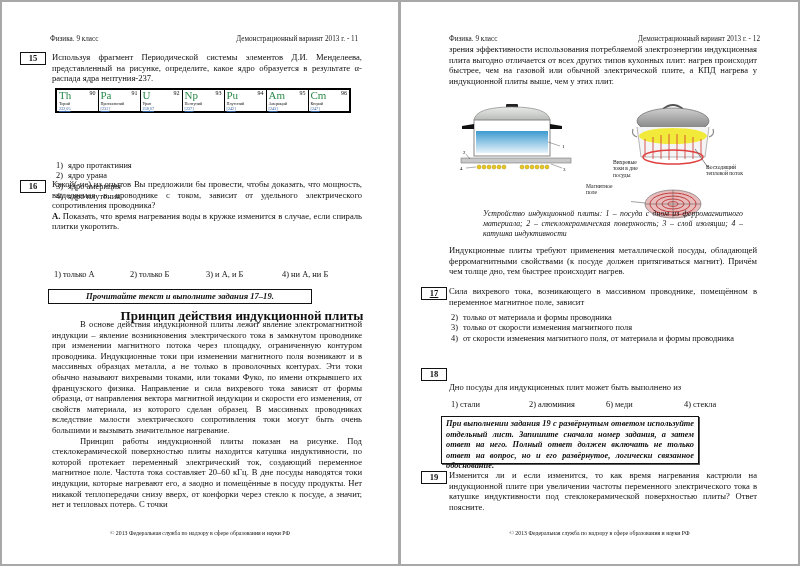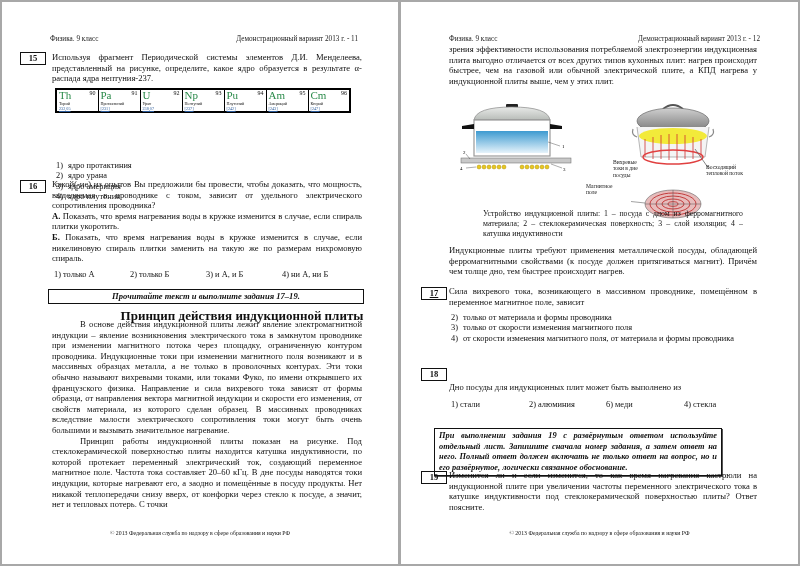--- a/index.html
+++ b/index.html
@@ -116,30 +116,29 @@
     <div class="opt"><span class="n">1)</span><span>ядро протактиния</span></div>
     <div class="opt"><span class="n">2)</span><span>ядро урана</span></div>
     <div class="opt"><span class="n">3)</span><span>ядро америция</span></div>
     <div class="opt"><span class="n">4)</span><span>ядро плутония</span></div>
   </div>
 
   <div class="qnum" style="left:18px; top:178px;">16</div>
   <div class="qtext txt" style="left:50px; top:177px; width:310px;">
     <div>Какой(-ие) из опытов Вы предложили бы провести, чтобы доказать, что мощность, выделяемая в проводнике с током, зависит от удельного электрического сопротивления проводника?</div>
     <div><b>А.</b> <span>Показать, что время нагревания воды в кружке изменится в случае, если спираль плитки укоротить.</span></div>
-    <div><b>Б.</b> <span>Показать, что время нагревания воды в кружке изменится в случае, если никелиновую спираль плитки заменить на такую же по размерам нихромовую спираль.</span></div>
   </div>
   <div class="inline-opts" style="left:52px; top:268px;">
     <span style="left:0;">1)  только А</span>
     <span style="left:76px;">2)  только Б</span>
     <span style="left:152px;">3)  и А, и Б</span>
     <span style="left:228px;">4)  ни А, ни Б</span>
   </div>
 
-  <div class="notebox" style="left:46px; top:287px; width:316px; height:15px;">Прочитайте текст и выполните задания 17–19.</div>
+  <div class="notebox" style="left:46px; top:287px; width:264px; height:15px;">Прочитайте текст и выполните задания 17–19.</div>
 
   <div class="title-center" style="left:100px; top:306px; width:280px;">Принцип действия индукционной плиты</div>
 
   <div class="txt" style="position:absolute; left:50px; top:317px; width:310px;">
     <p class="indent">В основе действия индукционной плиты лежит явление электромагнитной индукции – явление возникновения электрического тока в замкнутом проводнике при изменении магнитного потока через площадку, ограниченную контуром проводника. Индукционные токи при изменении магнитного поля возникают и в массивных образцах металла, а не только в проволочных контурах. Эти токи обычно называют вихревыми токами, или токами Фуко, по имени открывшего их французского физика. Направление и сила вихревого тока зависят от формы образца, от направления вектора магнитной индукции и скорости его изменения, от свойств материала, из которого сделан образец. В массивных проводниках вследствие малости электрического сопротивления токи могут быть очень большими и вызывать значительное нагревание.</p>
     <p class="indent">Принцип работы индукционной плиты показан на рисунке. Под стеклокерамической поверхностью плиты находится катушка индуктивности, по которой протекает переменный электрический ток, создающий переменное магнитное поле. Частота тока составляет 20–60 кГц. В дне посуды наводятся токи индукции, которые нагревают его, а заодно и помещённые в посуду продукты. Нет никакой теплопередачи снизу вверх, от конфорки через стекло к посуде, а значит, нет и тепловых потерь. С точки</p>
   </div>
 
   <div class="footer" style="left:0; width:396px;">© 2013 Федеральная служба по надзору в сфере образования и науки РФ</div>
 </div>
@@ -232,21 +231,21 @@
       <line x1="14" y1="105" x2="70" y2="105"></line>
       <line x1="42" y1="91" x2="42" y2="119"></line>
     </g>
     <line x1="-5" y1="102" x2="14" y2="104" stroke="#444" stroke-width="0.5"></line>
   </svg>
 
   <div class="dlabel" style="left:212px; top:157px; width:32px;">Вихревые токи в дне посуды</div>
   <div class="dlabel" style="left:305px; top:162px; width:38px;">Восходящий тепловой поток</div>
   <div class="dlabel" style="left:185px; top:181px; width:28px;">Магнитное поле</div>
 
-  <div class="caption" style="left:82px; top:207px; width:260px;">Устройство индукционной плиты: 1 – посуда с дном из ферромагнитного материала; 2 – стеклокерамическая поверхность; 3 – слой изоляции; 4 – катушка индуктивности</div>
+  <div class="caption" style="left:82px; top:207px; width:260px;font-style:italic;">Устройство индукционной плиты: 1 – посуда с дном из ферромагнитного материала; 2 – стеклокерамическая поверхность; 3 – слой изоляции; 4 – катушка индуктивности</div>
 
   <div class="txt" style="position:absolute; left:48px; top:243px; width:308px;">Индукционные плиты требуют применения металлической посуды, обладающей ферромагнитными свойствами (к посуде должен притягиваться магнит). Причём чем толще дно, тем быстрее происходит нагрев.</div>
 
   <div class="qnum" style="left:20px; top:285px;text-decoration:underline;">17</div>
   <div class="qtext txt" style="left:48px; top:284px; width:308px;">Сила вихревого тока, возникающего в массивном проводнике, помещённом в переменное магнитное поле, зависит</div>
   <div style="position:absolute; left:50px; top:311px; width:306px;">
     <div class="opt"><span class="n">2)</span><span>только от материала и формы проводника</span></div>
     <div class="opt"><span class="n">3)</span><span>только от скорости изменения магнитного поля</span></div>
     <div class="opt" style="display:flex;">
         <span class="n" style="flex:none;">4)</span>
@@ -256,19 +255,19 @@
 
   <div class="qnum" style="left:20px; top:366px;">18</div>
   <div class="qtext txt" style="left:48px; top:380px; width:308px;">Дно посуды для индукционных плит может быть выполнено из</div>
   <div class="inline-opts" style="left:50px; top:398px;">
     <span style="left:0;">1)  стали</span>
     <span style="left:78px;">2)  алюминия</span>
     <span style="left:155px;">6)  меди</span>
     <span style="left:233px;">4)  стекла</span>
   </div>
 
-  <div class="notebox2" style="left:33px; top:414px; width:288px; height:48px;margin-top:12px;">При выполнении задания 19 с развёрнутым ответом используйте отдельный лист. Запишите сначала номер задания, а затем ответ на него. Полный ответ должен включать не только ответ на вопрос, но и его развёрнутое, логически связанное обоснование.</div>
+  <div class="notebox2" style="left:40px; top:414px; width:258px; height:48px;">При выполнении задания 19 с развёрнутым ответом используйте отдельный лист. Запишите сначала номер задания, а затем ответ на него. Полный ответ должен включать не только ответ на вопрос, но и его развёрнутое, логически связанное обоснование.</div>
 
   <div class="qnum" style="left:20px; top:469px;">19</div>
   <div class="qtext txt" style="left:48px; top:468px; width:308px;">Изменится ли и если изменится, то как время нагревания кастрюли на индукционной плите при увеличении частоты переменного электрического тока в катушке индуктивности под стеклокерамической поверхностью плиты? Ответ поясните.</div>
 
   <div class="footer" style="left:0; width:397px;">© 2013 Федеральная служба по надзору в сфере образования и науки РФ</div>
 </div>
 
 </body></html>

